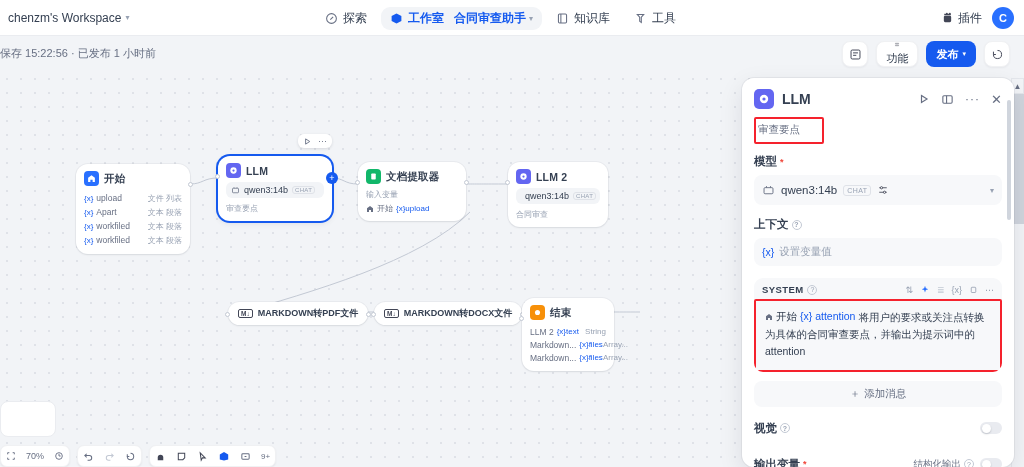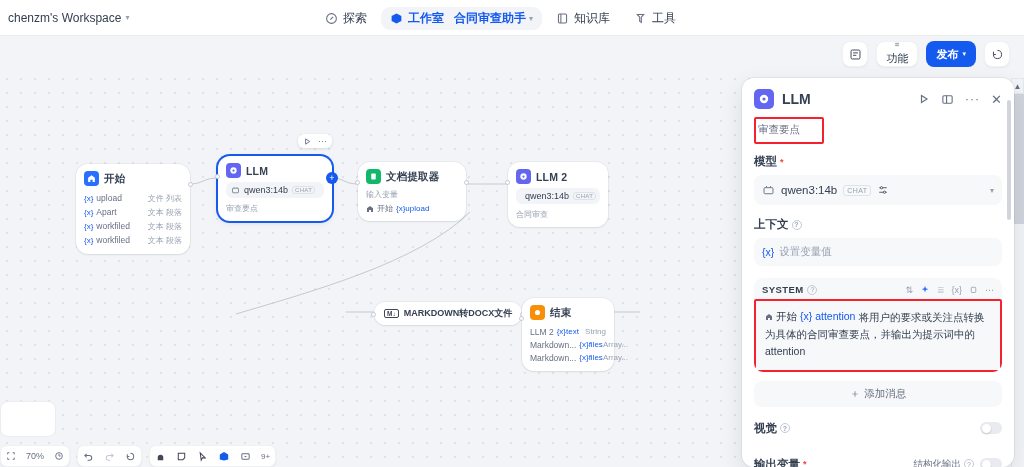--- a/index.html
+++ b/index.html
@@ -324,23 +324,34 @@
       <span>知识库</span>
     </div>
     <div class="nav-item">
       <svg class="nav-ico" viewBox="0 0 16 16" fill="none" stroke="#676f83" stroke-width="1.3">
           <path d="M4 3h8l-3 3.5V13L7 11.5V6.5z"></path>
         </svg>
       <span>工具</span>
     </div>
   </div>
 
+  <div class="nav-right">
+    <div class="plug">
+      <svg class="nav-ico" viewBox="0 0 16 16" fill="#424656">
+          <path d="M6 2a1.2 1.2 0 1 1 2.4 0h1.3a1.2 1.2 0 1 1 2.4 0v2H4V2z"></path>
+          <rect x="3.5" y="4.5" width="9" height="8" rx="1.6"></rect>
+        </svg>
+      <span>插件</span>
+    </div>
+    <div class="avatar">C</div>
+  </div>
 </div>
 
 <div class="subbar">
+  <div class="savetxt">保存 15:22:56 · 已发布 1 小时前</div>
 
   <div class="actions">
     <div class="btn-sq">
       <svg width="13" height="13" viewBox="0 0 16 16" fill="none" stroke="#424656" stroke-width="1.2">
           <rect x="2.5" y="2.5" width="11" height="11" rx="1.5"></rect>
           <path d="M5 6h6M5 9h4"></path>
         </svg>
     </div>
 
 
@@ -487,20 +498,26 @@
           <rect x="2" y="3" width="8" height="6" rx="1"></rect>
           <path d="M4 3V1.8M8 3V1.8"></path>
         </svg>
       <span>qwen3:14b</span>
       <span class="chip-tag">CHAT</span>
     </div>
     <div class="sub-lbl">合同审查</div>
     <div class="dot-in"></div>
   </div>
 
+  <div class="tool-node" style="left:228px; top:230px;">
+    <span class="tool-badge">M↓</span>
+    <span class="tool-name">MARKDOWN转PDF文件</span>
+    <div class="dot-in" style="top:10px"></div>
+    <div class="dot-out" style="top:10px"></div>
+  </div>
 
   <div class="tool-node" style="left:374px; top:230px;">
     <span class="tool-badge">M↓</span>
     <span class="tool-name">MARKDOWN转DOCX文件</span>
     <div class="dot-in" style="top:10px"></div>
     <div class="dot-out" style="top:10px"></div>
   </div>
 
   <div class="node" style="left:522px; top:226px; width:92px;">
     <div class="node-hd">

